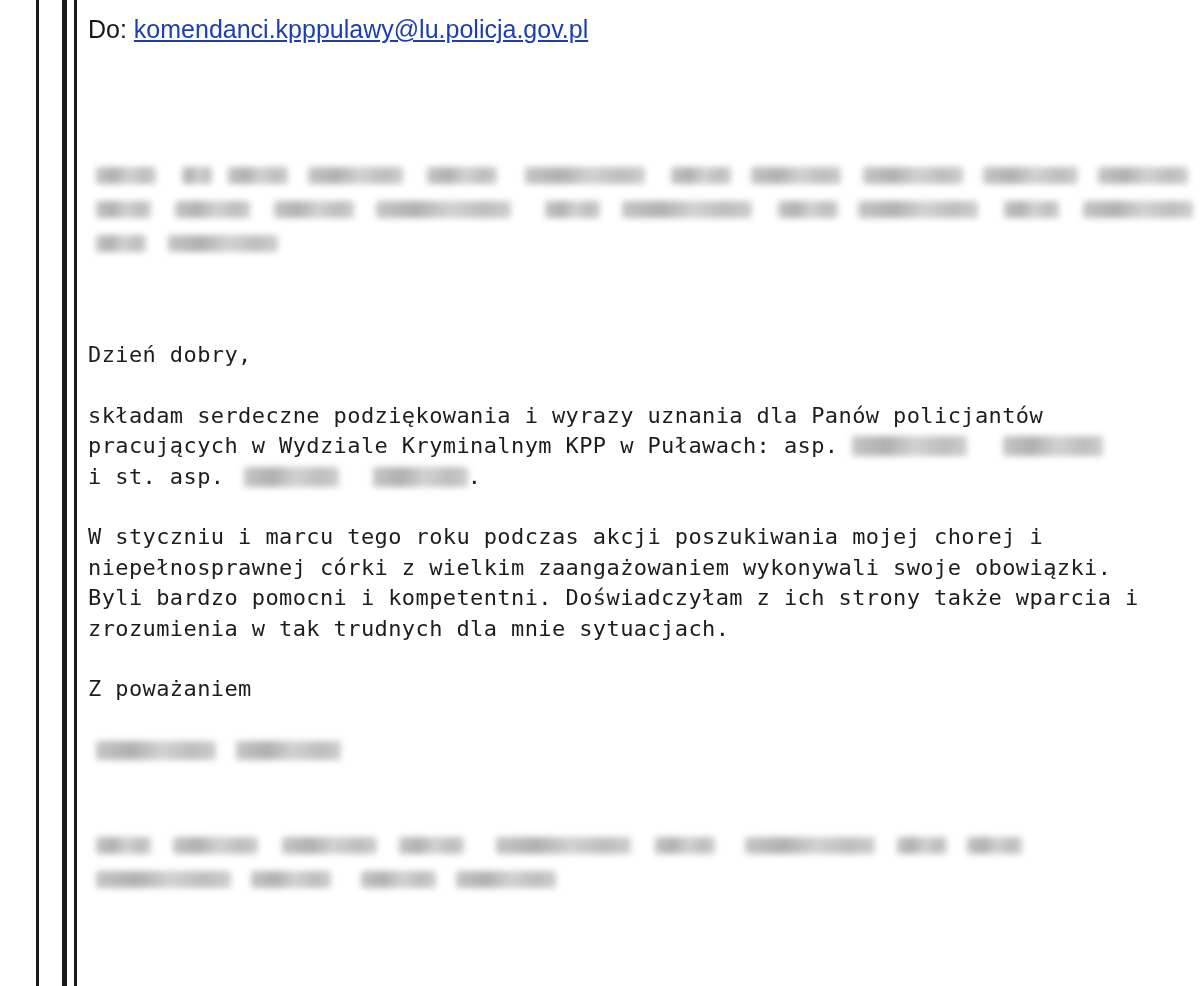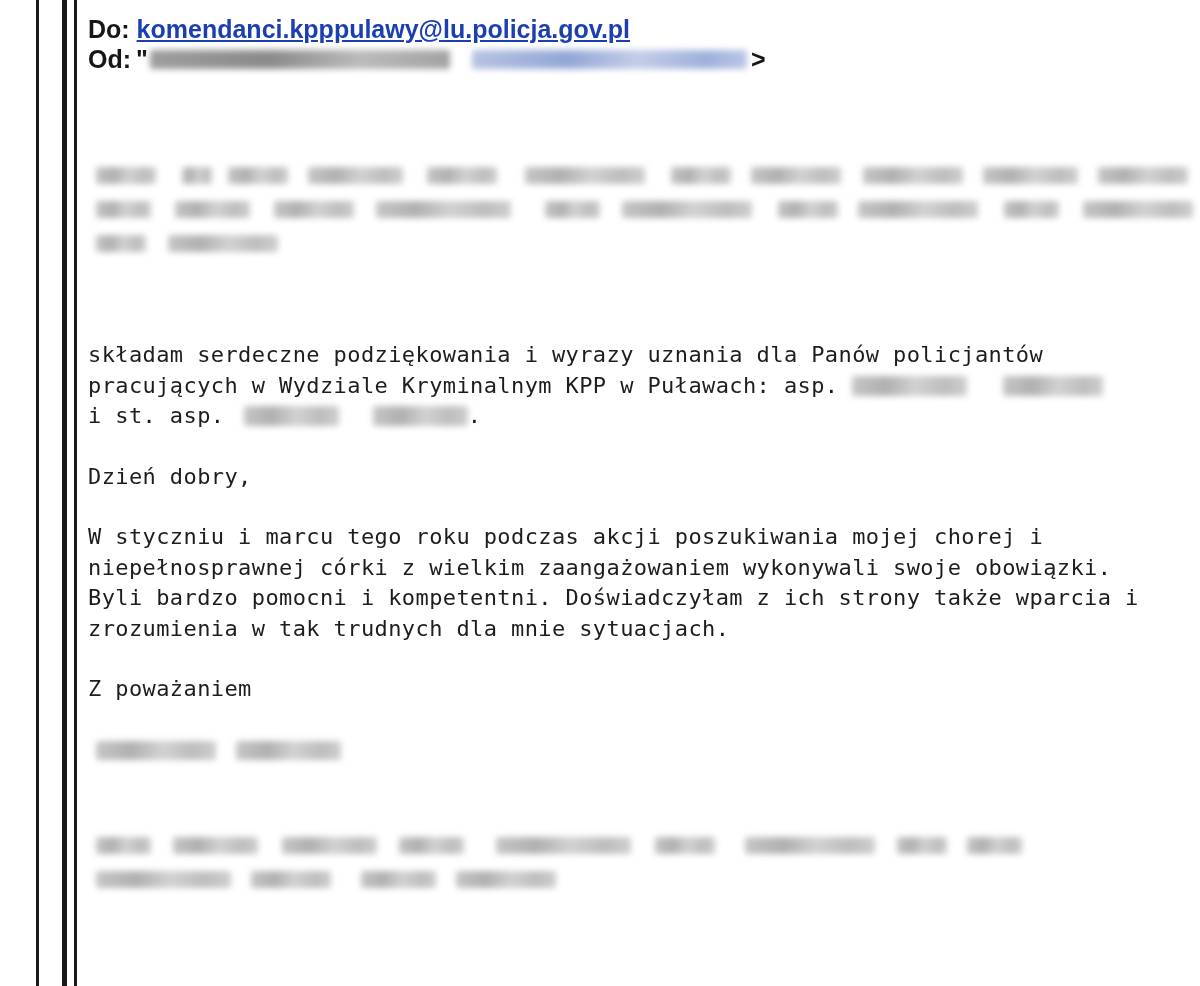--- a/index.html
+++ b/index.html
@@ -34,21 +34,20 @@
     width: 1100px;
     height: 986px;
   }
 
   
   .headers {
     position: absolute;
     left: 0;
     top: 14px;
     width: 1060px;
-    font-weight: bold;
   }
   .hline {
     font-size: 25px;
     line-height: 30px;
     white-space: nowrap;
     color: #161616;
   }
   .hlabel { }
   .hlink {
     color: #1b3fb0;
@@ -100,27 +99,20 @@
 
 <div class="page">
 
   <div class="headers">
 
     <div class="hline">
       <span class="hlabel">Do:</span>
       <span class="hlink">komendanci.kpppulawy@lu.policja.gov.pl</span>
     </div>
 
-    <div class="hline from-row">
-      <span class="hlabel">Od:</span>
-      <span style="margin-left:5px;">"</span>
-      <span class="redacted rd-dark" style="width:300px;height:19px;margin-left:2px;"></span>
-      <span class="redacted rd-blue" style="width:275px;height:19px;margin-left:22px;"></span>
-      <span class="gt">&gt;</span>
-    </div>
 
 
   </div>
 
   <div class="blockzone" style="left:8px; top:165px;">
     <div class="blockline">
       <span class="redacted rd-gray" style="width:60px;"></span>
         <span style="width:26px;display:inline-block;"></span>
       <span class="redacted rd-gray" style="width:30px;"></span>
         <span style="width:16px;display:inline-block;"></span>
@@ -164,33 +156,33 @@
       <span class="redacted rd-gray" style="width:110px;"></span>
     </div>
     <div class="blockline">
       <span class="redacted rd-gray" style="width:50px;"></span>
         <span style="width:22px;display:inline-block;"></span>
       <span class="redacted rd-gray" style="width:110px;"></span>
     </div>
   </div>
 
   <div class="body">
+
+    <p>Dzień dobry,</p>
 
     <p>
       <span>składam serdeczne podziękowania i wyrazy uznania dla Panów policjantów pracujących w Wydziale Kryminalnym KPP w Puławach: asp.</span>
       <span class="inline-red rd-gray" style="width:115px;"></span>
       <span class="inline-red rd-gray" style="width:100px;margin-left:22px;"></span>
       <br>
       <span>i st. asp.</span>
       <span class="inline-red rd-gray" style="width:95px;margin-left:6px;"></span>
       <span class="inline-red rd-gray" style="width:95px;margin-left:20px;"></span><span>.</span>
     </p>
 
-    <p>Dzień dobry,</p>
-
     <p>W styczniu i marcu tego roku podczas akcji poszukiwania mojej chorej i niepełnosprawnej córki  z wielkim zaangażowaniem wykonywali swoje obowiązki. Byli bardzo pomocni i kompetentni. Doświadczyłam z ich strony także wparcia i zrozumienia w tak trudnych dla mnie sytuacjach.</p>
 
     <p class="tight">Z poważaniem</p>
   </div>
 
   <div class="blockzone sig-block" style="left:8px;">
     <div class="blockline">
       <span class="redacted rd-gray" style="width:120px;height:19px;"></span>
         <span style="width:20px;display:inline-block;"></span>
       <span class="redacted rd-gray" style="width:105px;height:19px;"></span>

